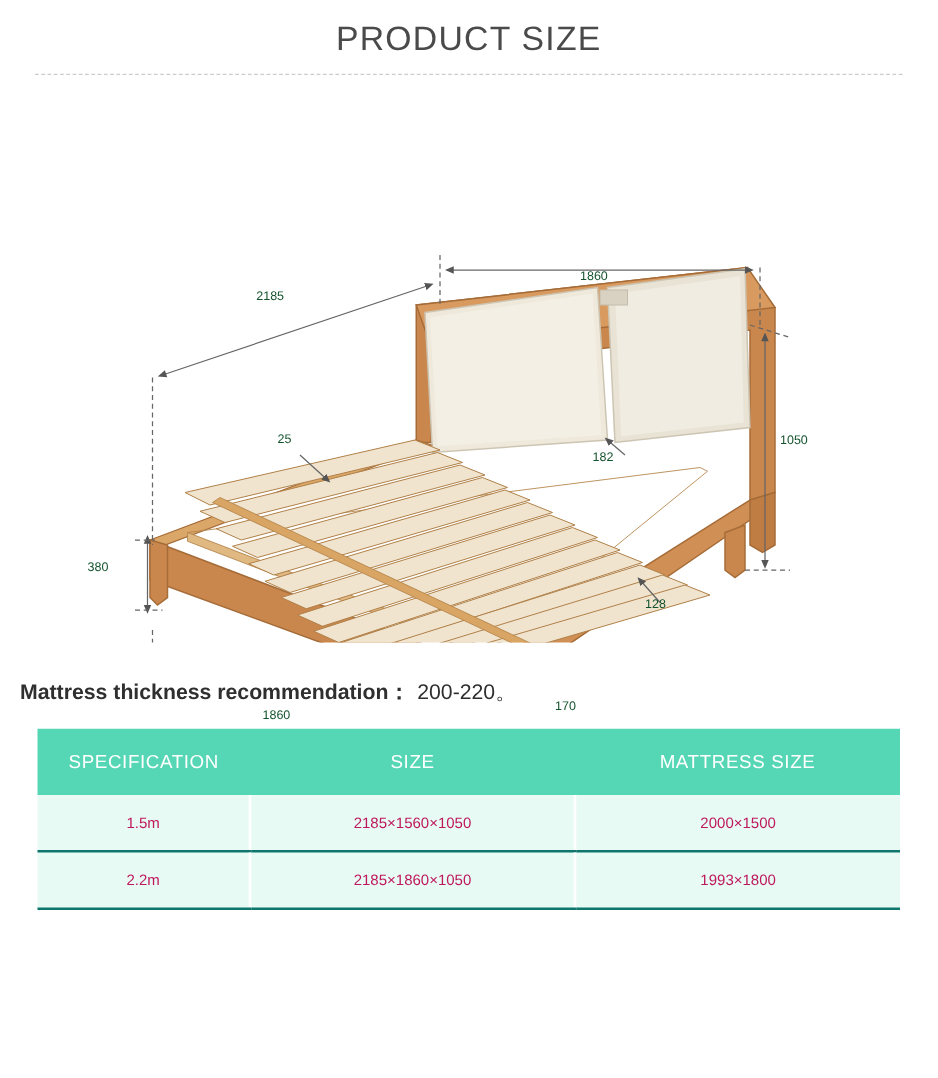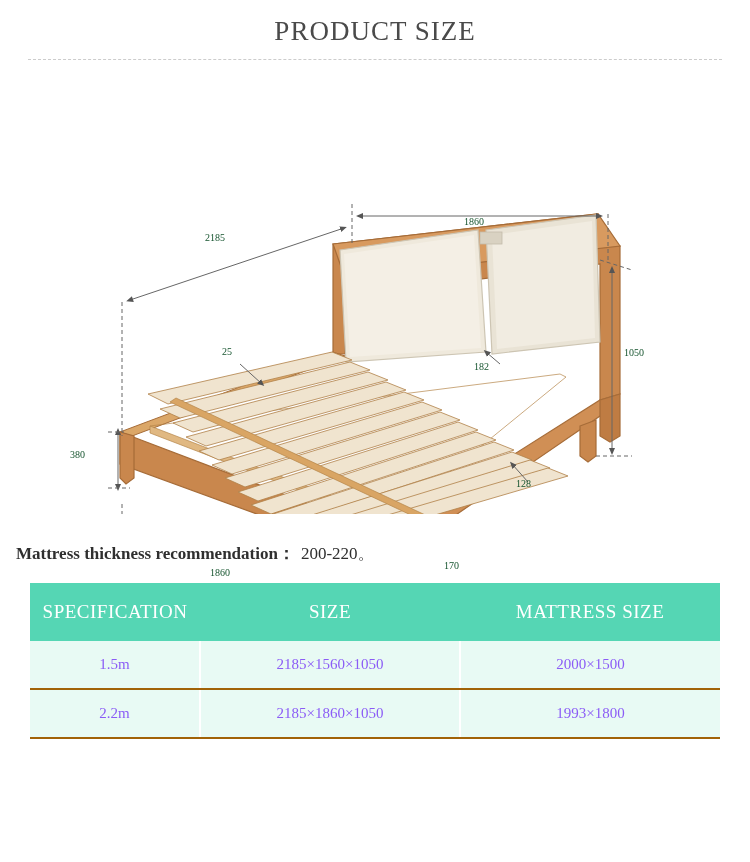--- a/index.html
+++ b/index.html
@@ -4,21 +4,21 @@
 <style>
   html, body { margin:0; padding:0; }
   body {
     width:750px; height:862px;
     background:#ffffff;
     font-family:"Liberation Sans", sans-serif;
     color:#3a3a3a;
     overflow:hidden;
     position:relative;
   }
-  .page { position:relative; width:750px; height:605px;font-family:Liberation Serif, serif; }
+  .page { position:relative; width:750px; height:605px; }
 
   .title {
     text-align:center;
     font-size:27px;
     letter-spacing:1px;
     color:#4a4a4a;
     padding-top:16px;
     font-weight:400;
   }
   .title-rule {
@@ -58,32 +58,32 @@
   table.spec {
     margin:18px 30px 0 30px;
     width:690px;
     border-collapse:collapse;
     table-layout:fixed;
   }
   table.spec th {
     background:#55d6b4;
     color:#ffffff;
     font-weight:400;
-    font-size:19px;
+    font-size:15px;
     letter-spacing:0.5px;
     padding:18px 0;
     text-align:center;
   }
   table.spec td {
     background:#e8faf4;
-    color:#8b5cf6;
-    font-size:15px;
+    color:#be185d;
+    font-size:12px;
     padding:15px 0;
     text-align:center;
-    border-bottom:2px solid #a16207;
+    border-bottom:2px solid #0f766e;
     border-right:2px solid #ffffff;
   }
   table.spec td:last-child { border-right:none;margin-top:17px; }
   table.spec th:first-child, table.spec td:first-child { width:170px; }
   table.spec th:nth-child(2), table.spec td:nth-child(2) { width:260px; }
 </style>
 </head>
 <body>
 
 <div class="page">

